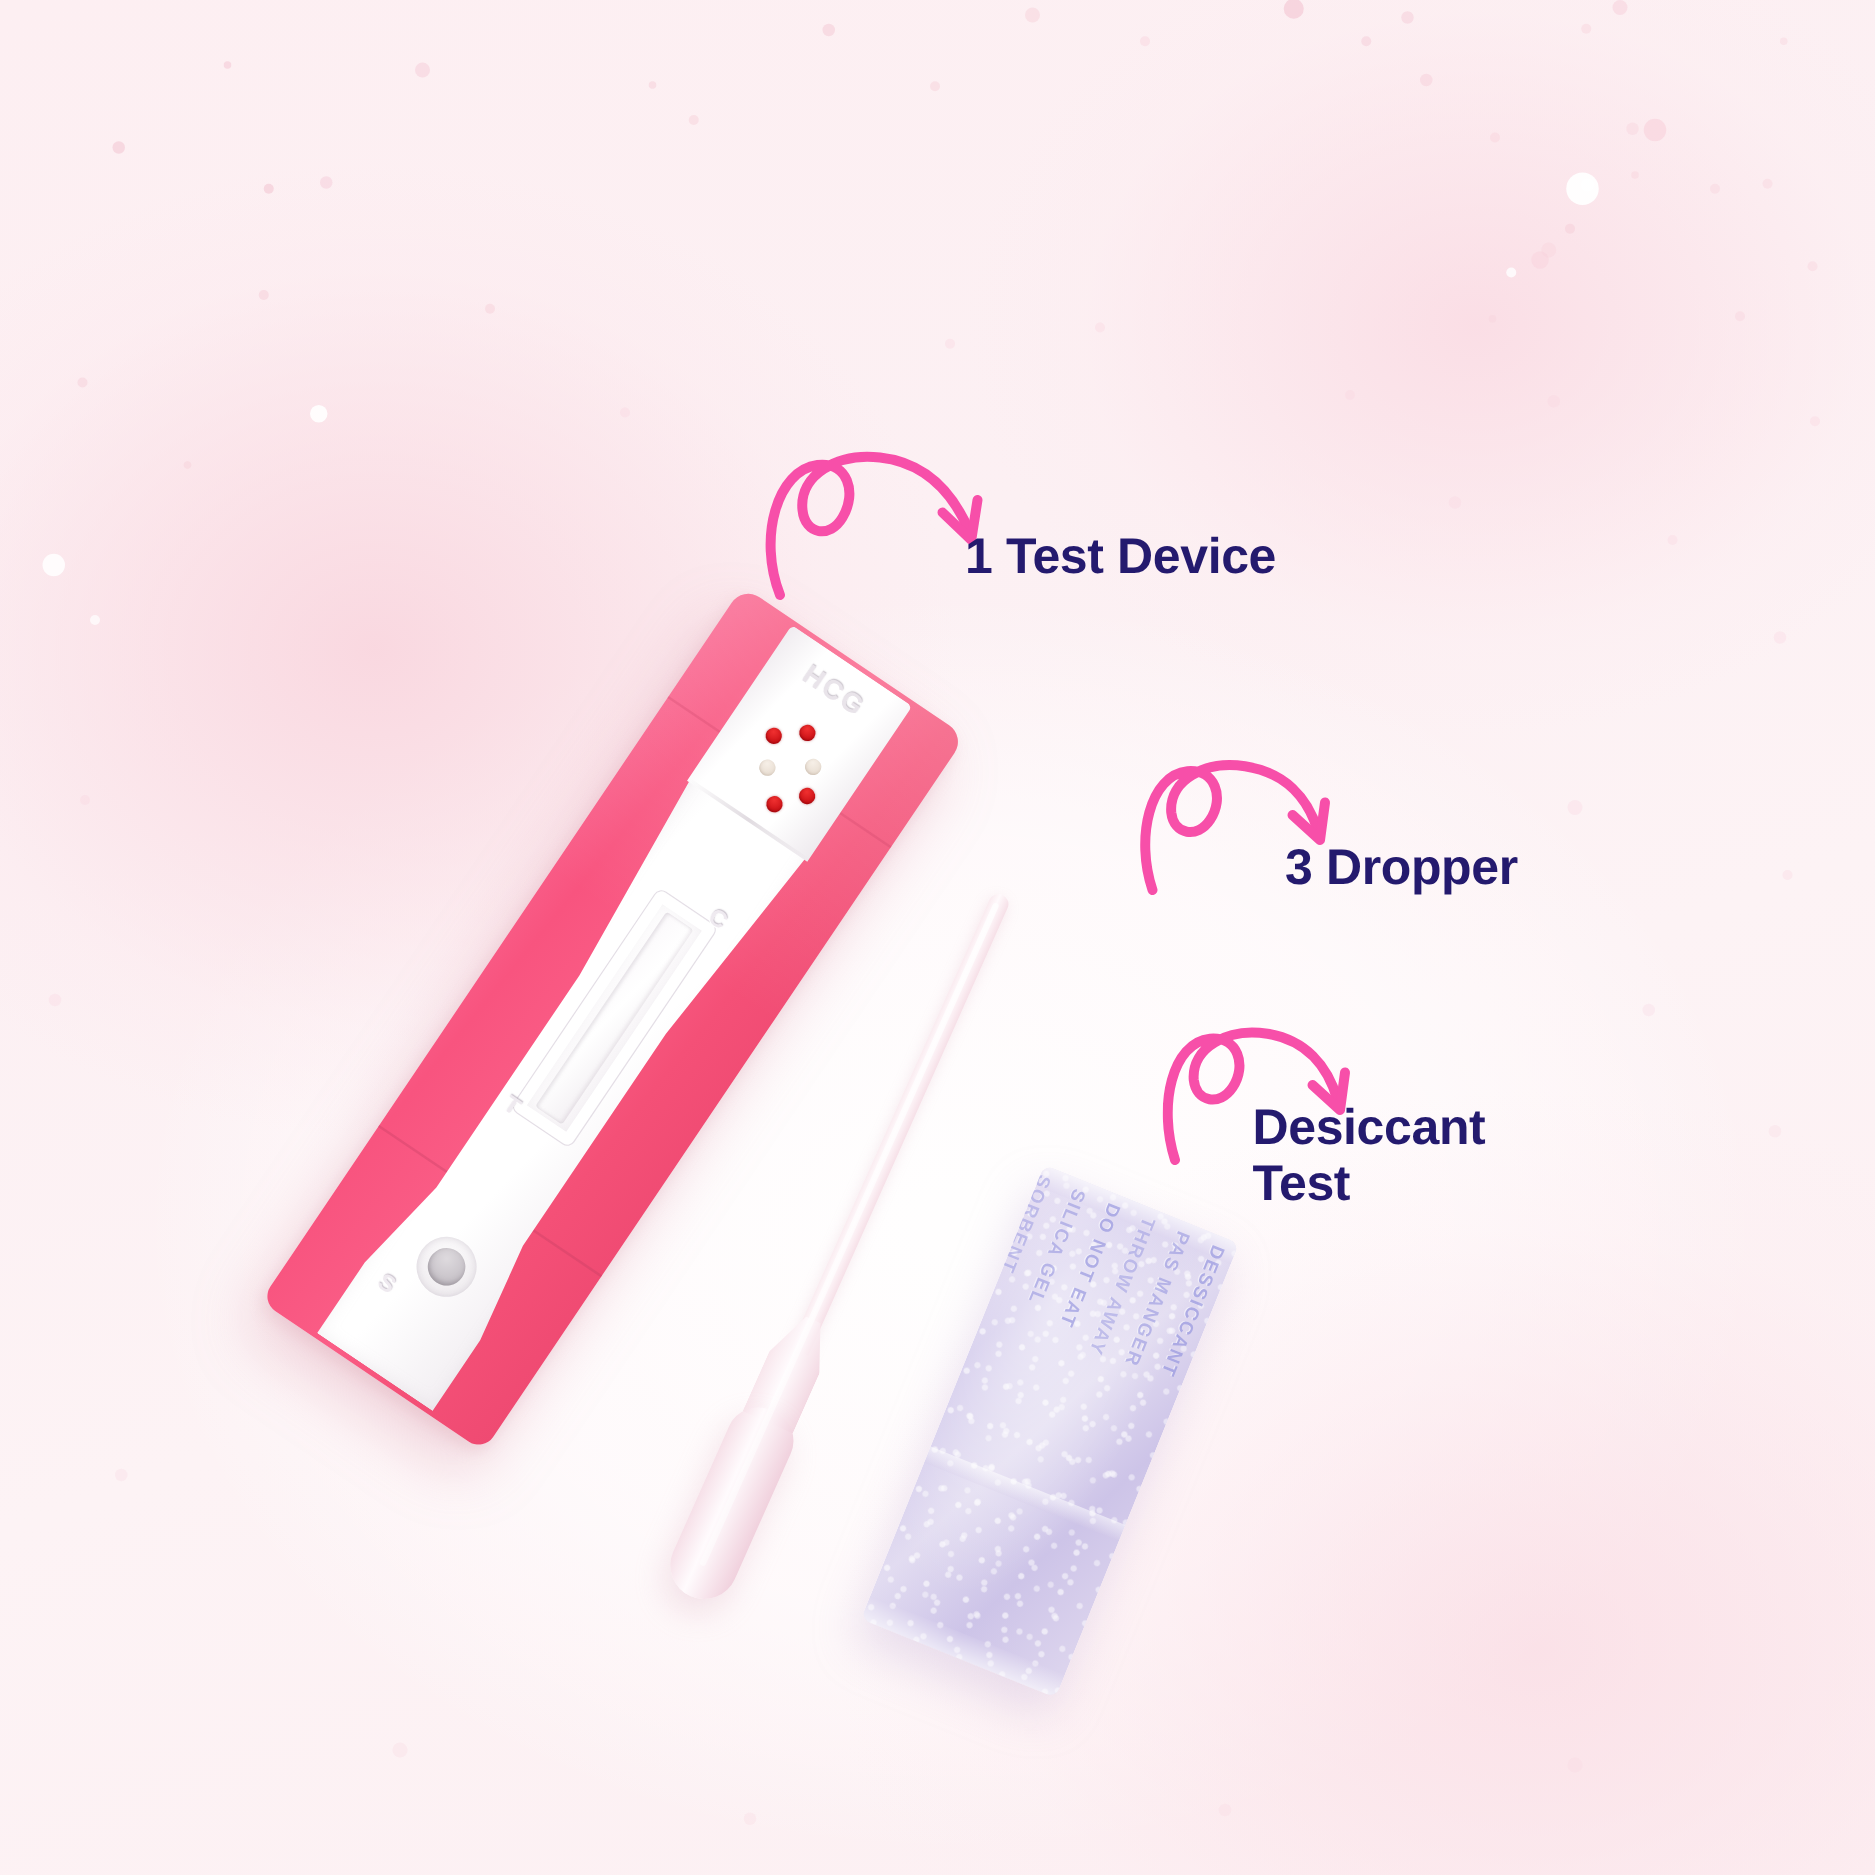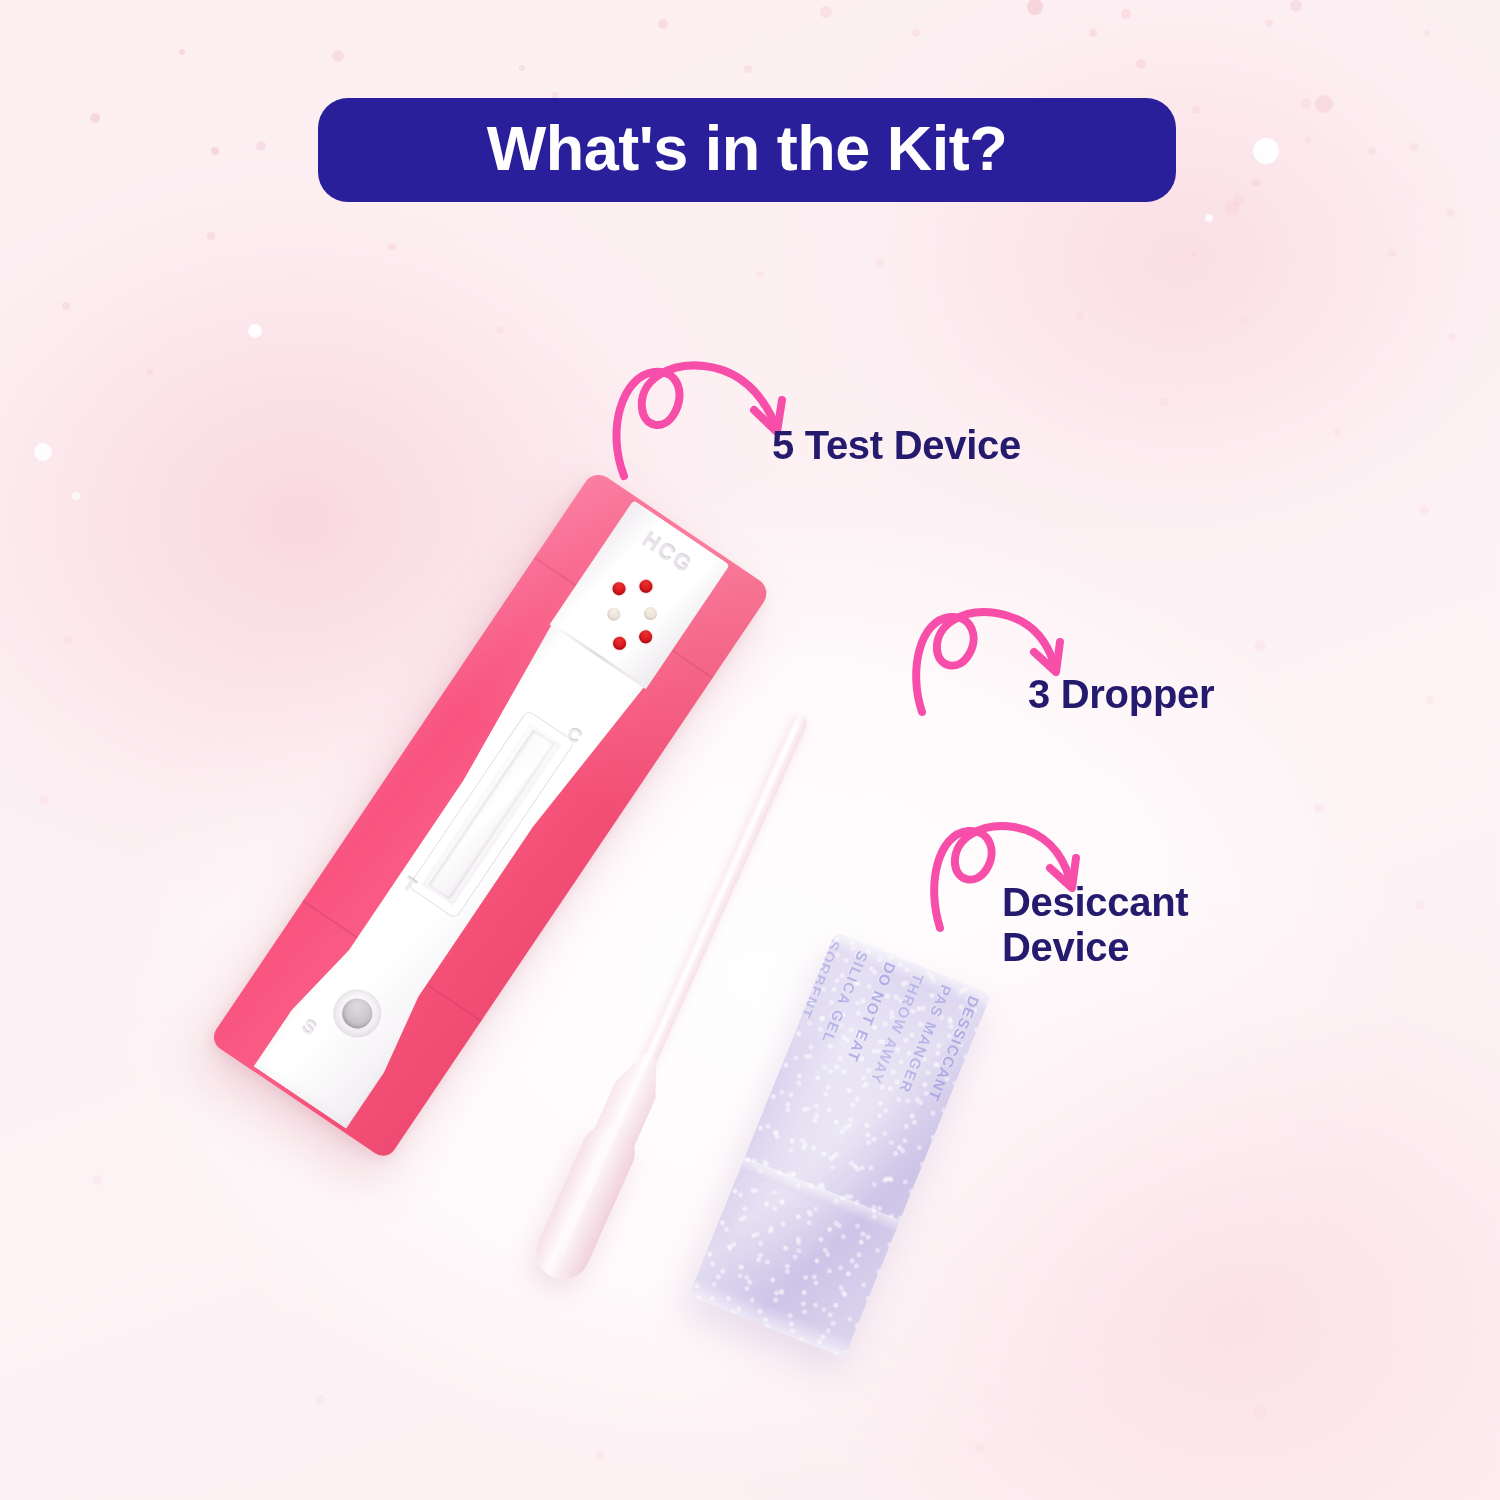--- a/index.html
+++ b/index.html
@@ -278,23 +278,20 @@
       <div class="speck" style="left: 92px; top: 1175px; width: 10px; height: 10px; background: rgba(250, 216, 226, 0.3);"></div>
       <div class="speck" style="left: 314px; top: 1394px; width: 12px; height: 12px; background: rgba(250, 216, 226, 0.3);"></div>
       <div class="speck" style="left: 595px; top: 1450px; width: 10px; height: 10px; background: rgba(250, 216, 226, 0.3);"></div>
       <div class="speck" style="left: 975px; top: 1443px; width: 10px; height: 10px; background: rgba(250, 216, 226, 0.3);"></div>
       <div class="speck" style="left: 1254px; top: 1406px; width: 12px; height: 12px; background: rgba(250, 216, 226, 0.3);"></div>
       <div class="speck" style="left: 756px; top: 271px; width: 8px; height: 8px; background: rgba(250, 216, 226, 0.4);"></div>
       <div class="speck" style="left: 496px; top: 326px; width: 8px; height: 8px; background: rgba(250, 216, 226, 0.4);"></div>
       <div class="speck" style="left: 876px; top: 258px; width: 8px; height: 8px; background: rgba(250, 216, 226, 0.4);"></div>
     </div>
 
-  <div id="banner">
-    <span id="banner-text">What's in the Kit?</span>
-  </div>
 
   <div id="device">
     <div id="device-rot">
       <div id="shell"></div>
       <div id="seam2"></div>
       <div id="seam"></div>
       <div id="insert"></div>
       <div id="panel-top"></div>
 
       <div id="hcg">HCG</div>
@@ -357,18 +354,18 @@
   <svg class="arrow" id="arr-dropper" viewBox="0 0 160 118">
     <path d="M10 108 C-4 66 8 16 38 13 C60 11 68 34 56 52 C46 67 27 64 25 46 C23 20 52 4 84 9 C116 14 134 34 142 60" fill="none" stroke="#f74fa9" stroke-width="8" stroke-linecap="round"></path>
     <path d="M122 48 L144 68 L148 38" fill="none" stroke="#f74fa9" stroke-width="8" stroke-linecap="round" stroke-linejoin="round"></path>
   </svg>
 
   <svg class="arrow" id="arr-desiccant" viewBox="0 0 158 120">
     <path d="M10 110 C-4 66 8 16 38 13 C60 11 68 34 56 52 C46 67 27 64 25 46 C23 20 52 4 84 9 C114 14 132 34 140 62" fill="none" stroke="#f74fa9" stroke-width="8" stroke-linecap="round"></path>
     <path d="M120 50 L142 70 L146 40" fill="none" stroke="#f74fa9" stroke-width="8" stroke-linecap="round" stroke-linejoin="round"></path>
   </svg>
 
-  <div class="callout" id="lbl-device">5 Test Device</div>
+  <div class="callout" id="lbl-device">1 Test Device</div>
   <div class="callout" id="lbl-dropper">3 Dropper</div>
   <div class="callout" id="lbl-desiccant">Desiccant
-Device</div>
+Test</div>
 
 </div>
 
 </body></html>

